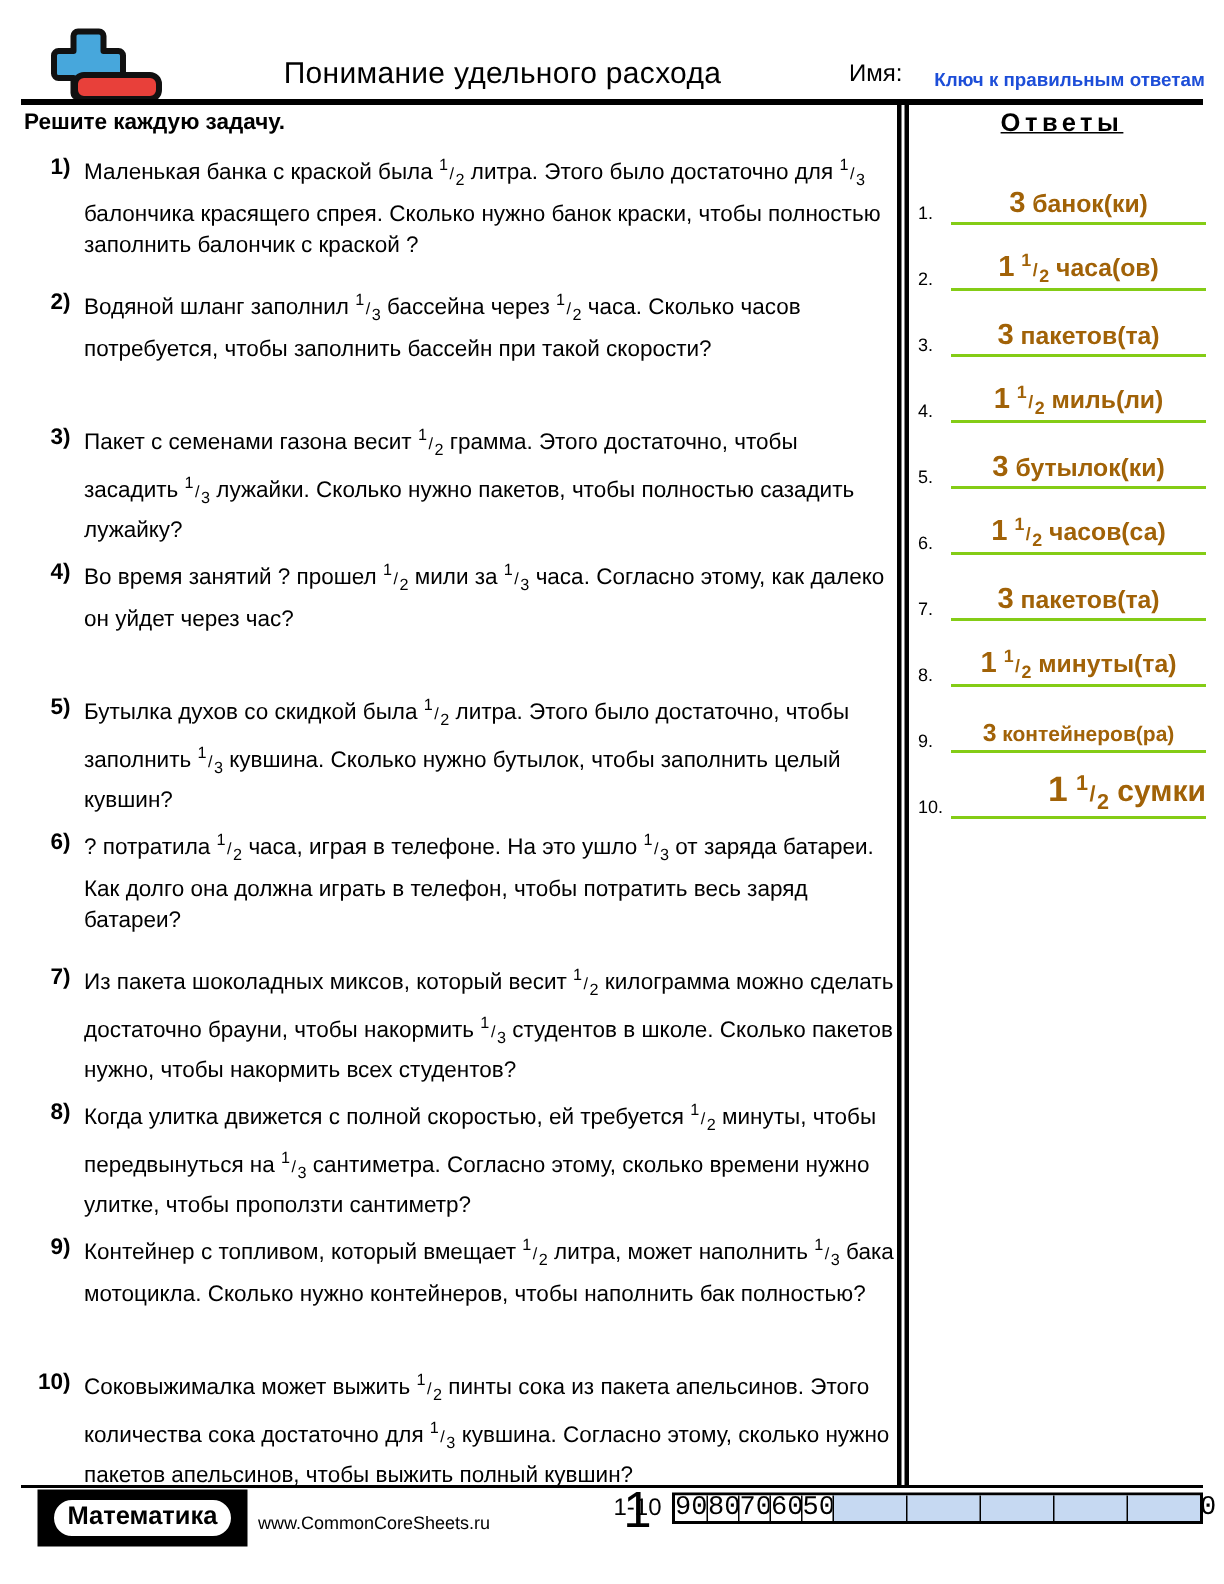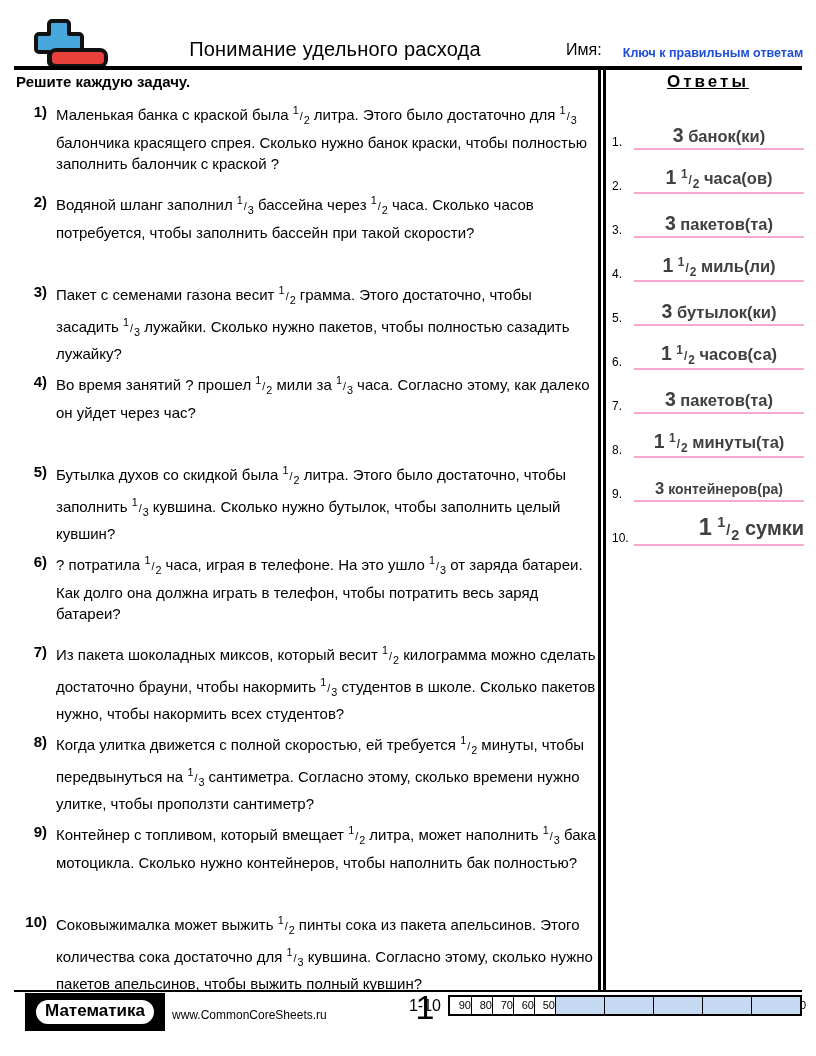--- a/index.html
+++ b/index.html
@@ -29,39 +29,39 @@
   .frac { white-space:nowrap; }
   .frac sup { font-size:0.72em; vertical-align:super; }
   .frac sub { font-size:0.72em; vertical-align:sub; }
   .frac .sl { font-size:0.72em; margin:0 1px; }
   
   .answers { position:absolute; left:612px; top:72px; width:192px; }
   .answers-title { text-align:center; font-size:17px; font-weight:bold;
     letter-spacing:3px; text-decoration:underline; margin-bottom:14px; }
   .ans-item { display:flex; align-items:flex-end; height:44px; }
   .ans-num { flex:0 0 22px; font-size:12px; padding-bottom:1px; }
-  .ans-line { flex:1; border-bottom:2px solid #f9a8d4; text-align:center;
-    color:#404040; font-weight:bold; font-size:16.5px; padding-bottom:1px; white-space:nowrap; }
+  .ans-line { flex:1; border-bottom:2px solid #84cc16; text-align:center;
+    color:#a16207; font-weight:bold; font-size:16.5px; padding-bottom:1px; white-space:nowrap; }
   .ans-line .lead { font-size:1.18em; }
   .ans-item.size-s .ans-line { font-size:14px; }
   .ans-item.size-l .ans-line { font-size:20px;text-align:right; }
   
   .footer-rule { position:absolute; left:14px; right:14px; top:990px; height:2px; background:#000; }
   .subject-box { position:absolute; left:25px; top:993px; width:140px; height:38px;
     background:#000; display:flex; align-items:center; justify-content:center; }
   .subject-pill { background:#fff; border:3px solid #000; border-radius:16px;
     padding:1px 9px 3px; font-weight:bold; font-size:17px; }
   .website { position:absolute; left:172px; top:1008px; font-size:12px; }
   .page-number { position:absolute; left:400px; top:988px; width:50px; text-align:center;
     font-size:34px; }
   .score-strip { position:absolute; right:14px; top:995px; display:flex; align-items:center; }
   .score-label { font-size:16px; margin-right:7px; }
   .score-table { display:flex; border:2px solid #000; }
   .score-cell { width:21px; height:17px; line-height:16px; text-align:right;
-    font-size:11px; border-left:1px solid #000; background:#fff; }
+    font-size:18px; border-left:1px solid #000; background:#fff;font-family:Liberation Mono, monospace; }
   .score-cell:first-child { border-left:none; }
   .score-cell.blue { background:#c6d9f2;padding-left:48px; }
 </style>
 </head>
 <body>
 
 <div class="page">
 
   <svg class="logo" viewBox="0 0 82 52">
     <path d="M24 3 h14 a3 3 0 0 1 3 3 v10 h10 a3 3 0 0 1 3 3 v12 a3 3 0 0 1 -3 3 h-10 v10 a3 3 0 0 1 -3 3 h-14 a3 3 0 0 1 -3 -3 v-10 h-10 a3 3 0 0 1 -3 -3 v-12 a3 3 0 0 1 3 -3 h10 v-10 a3 3 0 0 1 3 -3 z" fill="#47a7dc" stroke="#111" stroke-width="4" stroke-linejoin="round"></path>

